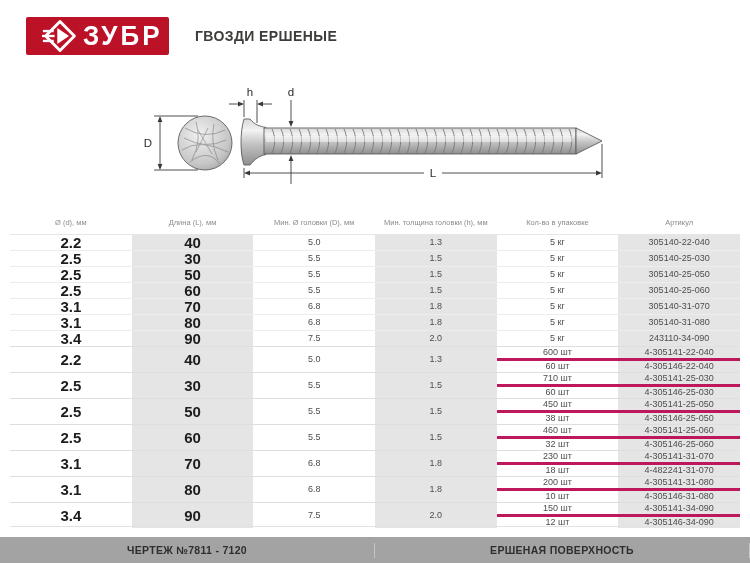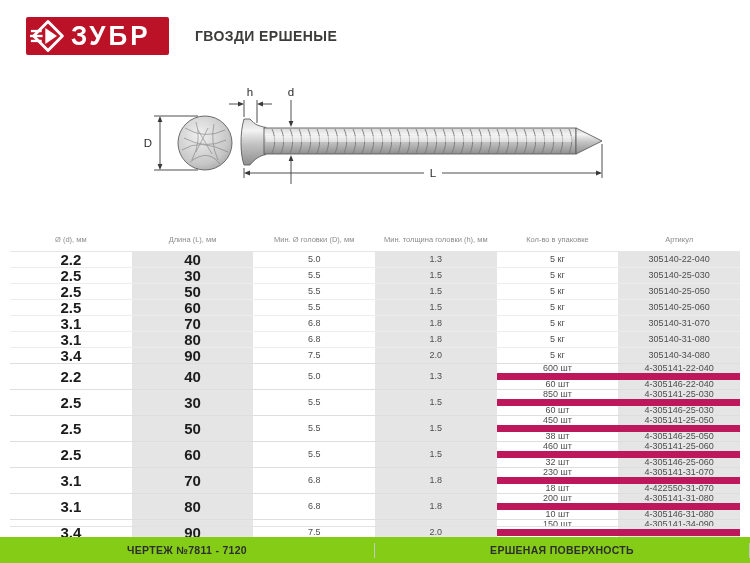--- a/index.html
+++ b/index.html
@@ -6,67 +6,67 @@
   html,body { width:750px; height:563px; }
   body {
     position:relative; overflow:hidden; background:#ffffff;
     font-family:"Liberation Sans", sans-serif;
   }
 
   
   .header { position:absolute; left:26px; top:17px; display:flex; align-items:center; }
   .logo-box {
     width:143px; height:38px; background:#bb1228; border-radius:2px;
-    display:flex; align-items:center; padding-left:4px;
+    display:flex; align-items:center; padding-left:16px;
   }
   .logo-text {
     color:#ffffff; font-size:26px; font-weight:bold; letter-spacing:3px;
     margin-left:5px; line-height:1; transform:scaleY(1.05);
   }
   .title-block { margin-left:26px; }
   .title-line {
     font-size:14px; font-weight:bold; color:#3c3c3a; line-height:19px;
     letter-spacing:0.4px; text-transform:uppercase;
   }
 
   
   .diagram { position:absolute; left:0; top:80px; width:750px; height:118px; }
   .dim { stroke:#3a3a3a; stroke-width:0.9; fill:none; }
   .dimtxt { font-size:11.5px; fill:#2e2e2e; }
   .arr { fill:#3a3a3a; stroke:none; }
   .metaledge { stroke:#5e5e5e; stroke-width:0.9; }
 
   
   .spec-table {
-    position:absolute; left:10px; top:228px; width:730px;
+    position:absolute; left:10px; top:211px; width:730px;
     border-collapse:collapse; table-layout:fixed;
   }
   .spec-table th {
     font-weight:normal; color:#8b8b8b; font-size:7.5px; height:23px;
     text-align:center; vertical-align:middle; border-bottom:1px solid #e6e6e6;
   }
   .spec-table td {
     text-align:center; vertical-align:middle;
     font-size:9px; color:#4d4d4d; line-height:1;
   }
   tr.simple td { height:15px; border-top:1px solid #ededed; }
   tr.simple:first-child td { border-top:none; }
   td.c1, td.c2 { font-weight:bold; color:#1c1c1c; font-size:15px; }
   td.band { background:#e5e5e5; }
   tr.group-first td { height:13px; border-top:1px solid #dedede; }
-  tr.group-sub td { height:13px; border-top:7px solid #be185d; }
+  tr.group-sub td { height:13px; border-top:3px solid #be185d; }
   td.merged { border-top:1px solid #dedede; }
   .table-bottom-line {
     position:absolute; left:10px; top:526px; width:730px; height:1px; background:#e2e2e2;
   }
 
   
   .footer {
     position:absolute; left:0; bottom:0; width:750px; height:26px;
-    background:#84cc16; display:flex; align-items:center;
+    background:#a3a3a3; display:flex; align-items:center;
   }
   .footer-item {
     flex:1; text-align:center; font-size:10.5px; font-weight:bold;
     color:#2e2e2e; letter-spacing:0.3px;
   }
   .footer-divider { width:1px; height:15px; background:#c6c6c6; }
 </style>
 </head>
 <body>
 
@@ -260,40 +260,40 @@
         <td class="c4 band">1.8</td>
         <td class="c5">5 кг</td>
         <td class="c6 band">305140-31-080</td>
       </tr>
       <tr class="simple">
         <td class="c1">3.4</td>
         <td class="c2 band">90</td>
         <td class="c3">7.5</td>
         <td class="c4 band">2.0</td>
         <td class="c5">5 кг</td>
-        <td class="c6 band">305140-34-080</td>
+        <td class="c6 band">243110-34-090</td>
       </tr>
       <tr class="group-first">
         <td class="c1 merged" rowspan="2">2.2</td>
         <td class="c2 merged band" rowspan="2">40</td>
         <td class="c3 merged" rowspan="2">5.0</td>
         <td class="c4 merged band" rowspan="2">1.3</td>
         <td class="c5">600 шт</td>
         <td class="c6 band">4-305141-22-040</td>
       </tr>
       <tr class="group-sub">
         <td class="c5">60 шт</td>
         <td class="c6 band">4-305146-22-040</td>
       </tr>
       <tr class="group-first">
         <td class="c1 merged" rowspan="2">2.5</td>
         <td class="c2 merged band" rowspan="2">30</td>
         <td class="c3 merged" rowspan="2">5.5</td>
         <td class="c4 merged band" rowspan="2">1.5</td>
-        <td class="c5">850 шт</td>
+        <td class="c5">710 шт</td>
         <td class="c6 band">4-305141-25-030</td>
       </tr>
       <tr class="group-sub">
         <td class="c5">60 шт</td>
         <td class="c6 band">4-305146-25-030</td>
       </tr>
       <tr class="group-first">
         <td class="c1 merged" rowspan="2">2.5</td>
         <td class="c2 merged band" rowspan="2">50</td>
         <td class="c3 merged" rowspan="2">5.5</td>
@@ -320,21 +320,21 @@
       <tr class="group-first">
         <td class="c1 merged" rowspan="2">3.1</td>
         <td class="c2 merged band" rowspan="2">70</td>
         <td class="c3 merged" rowspan="2">6.8</td>
         <td class="c4 merged band" rowspan="2">1.8</td>
         <td class="c5">230 шт</td>
         <td class="c6 band">4-305141-31-070</td>
       </tr>
       <tr class="group-sub">
         <td class="c5">18 шт</td>
-        <td class="c6 band">4-422550-31-070</td>
+        <td class="c6 band">4-482241-31-070</td>
       </tr>
       <tr class="group-first">
         <td class="c1 merged" rowspan="2">3.1</td>
         <td class="c2 merged band" rowspan="2">80</td>
         <td class="c3 merged" rowspan="2">6.8</td>
         <td class="c4 merged band" rowspan="2">1.8</td>
         <td class="c5">200 шт</td>
         <td class="c6 band">4-305141-31-080</td>
       </tr>
       <tr class="group-sub">

